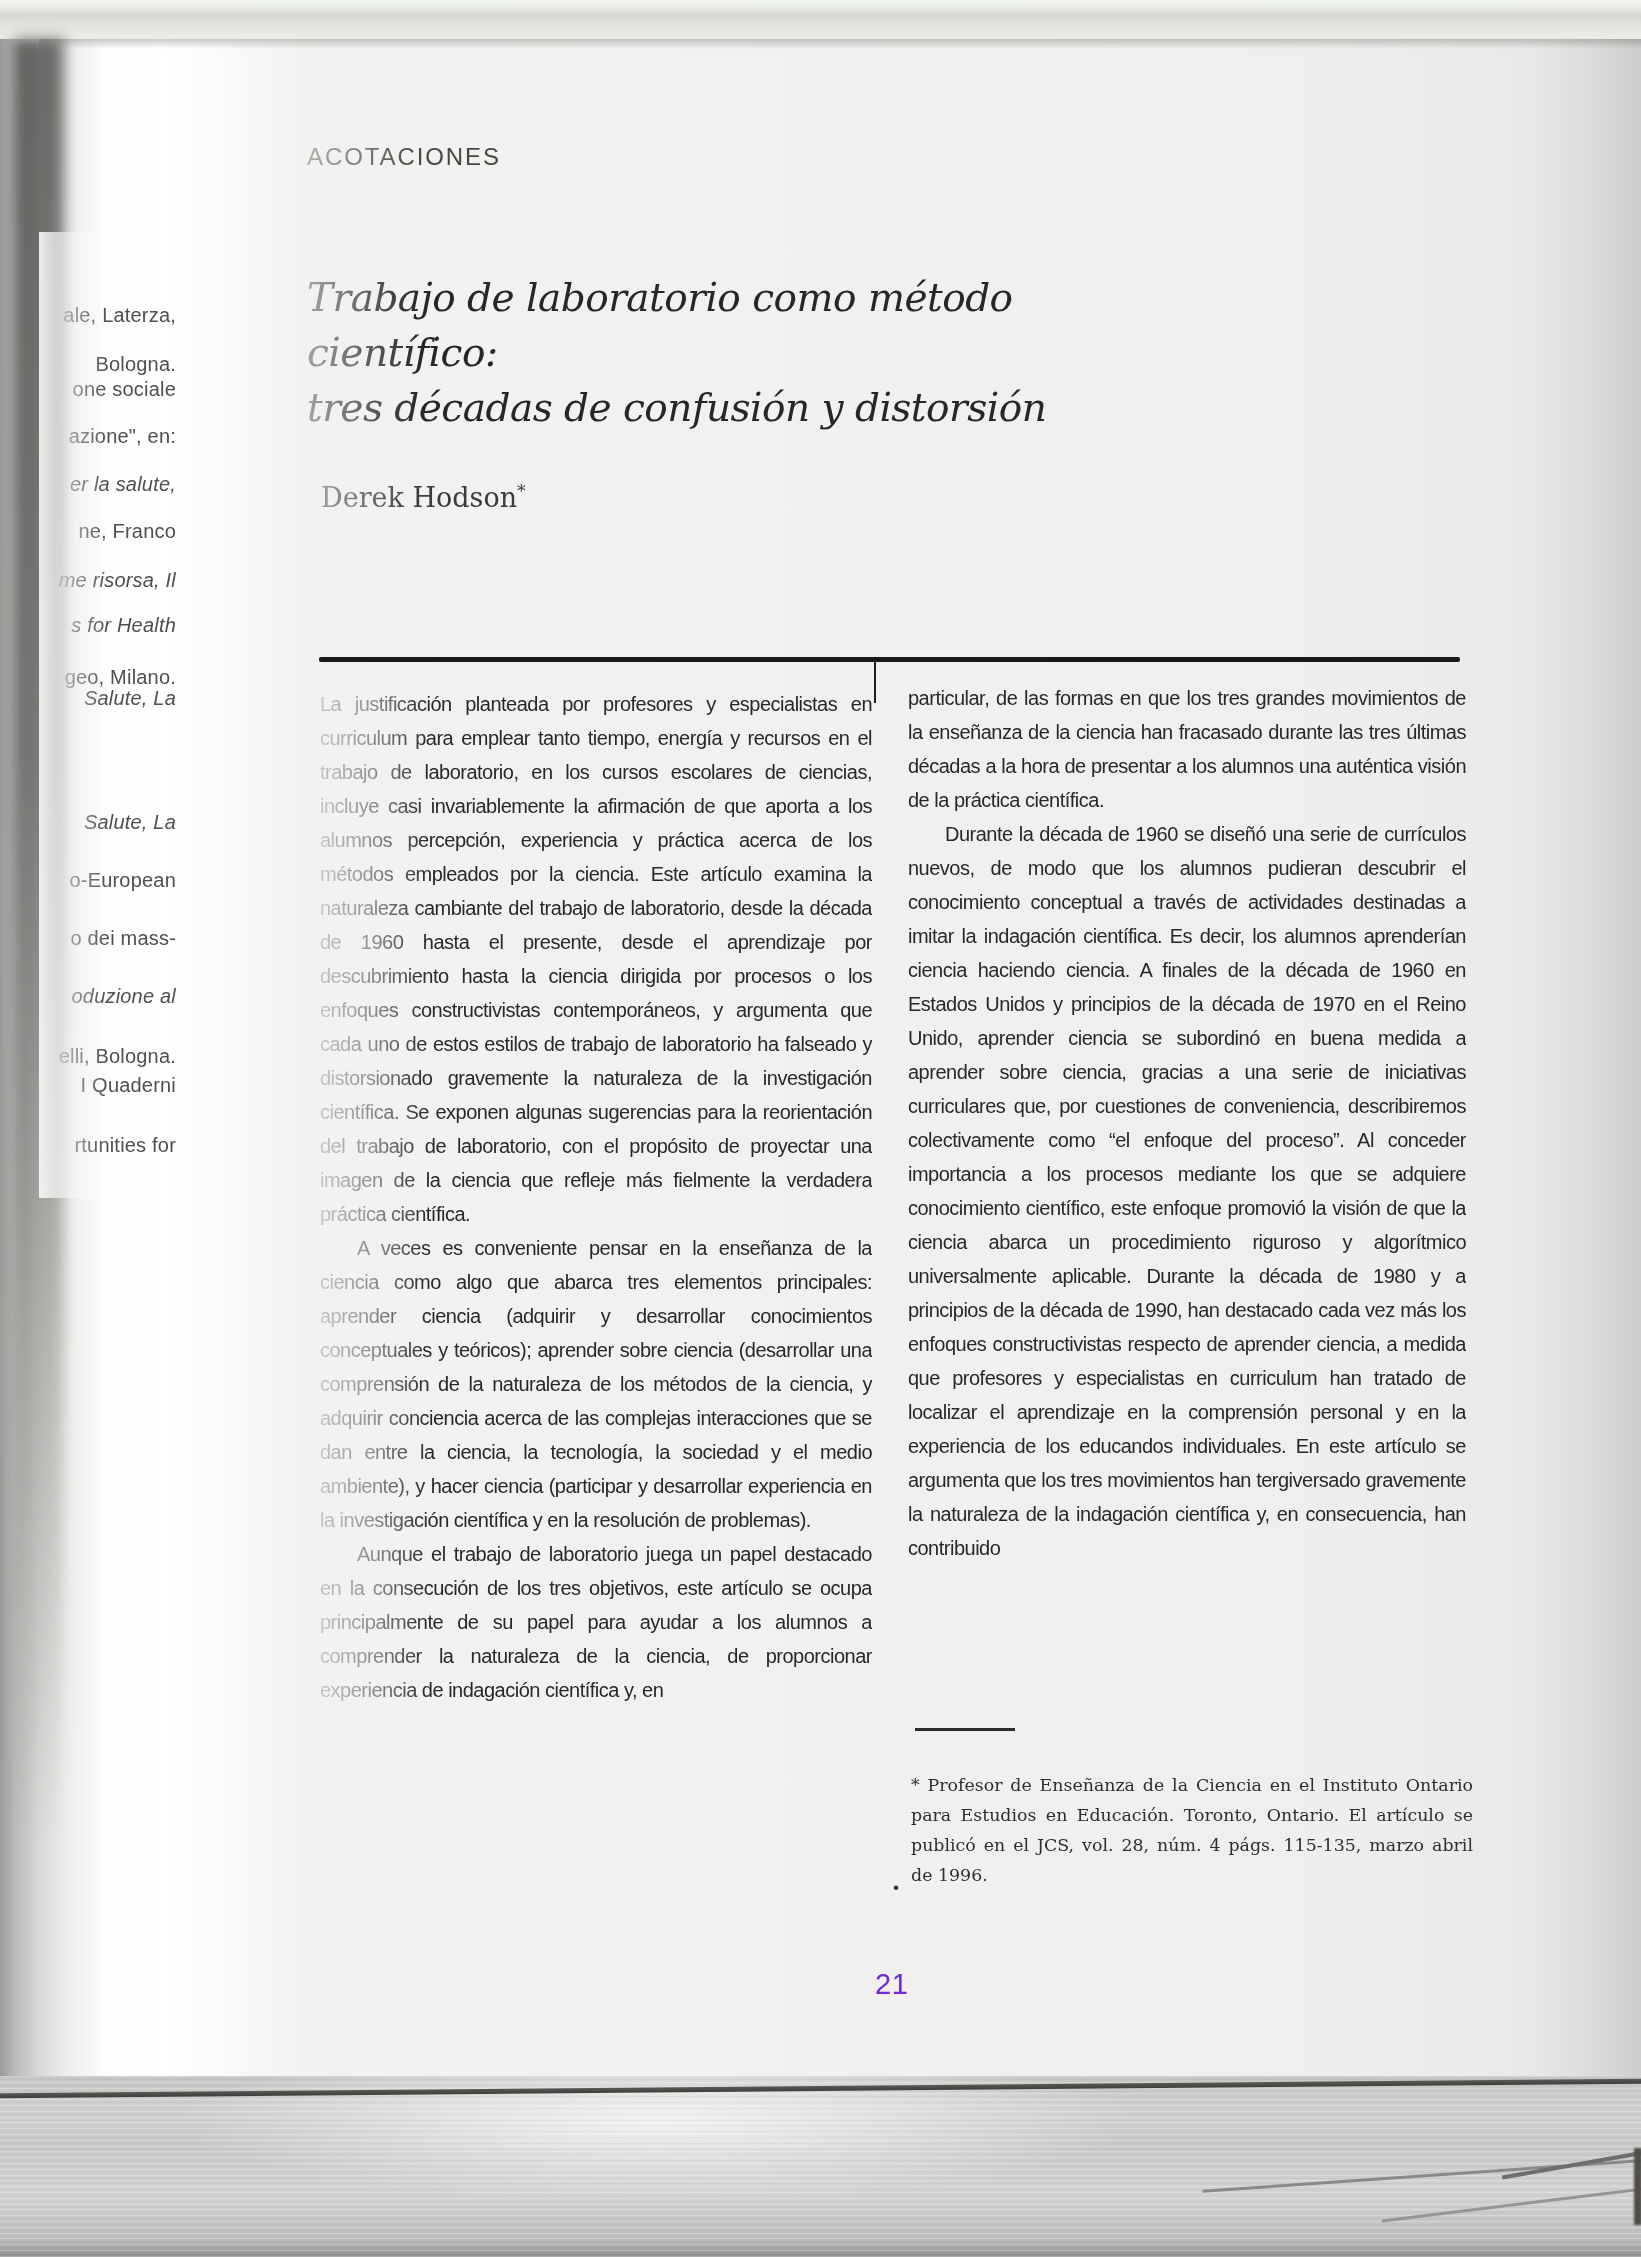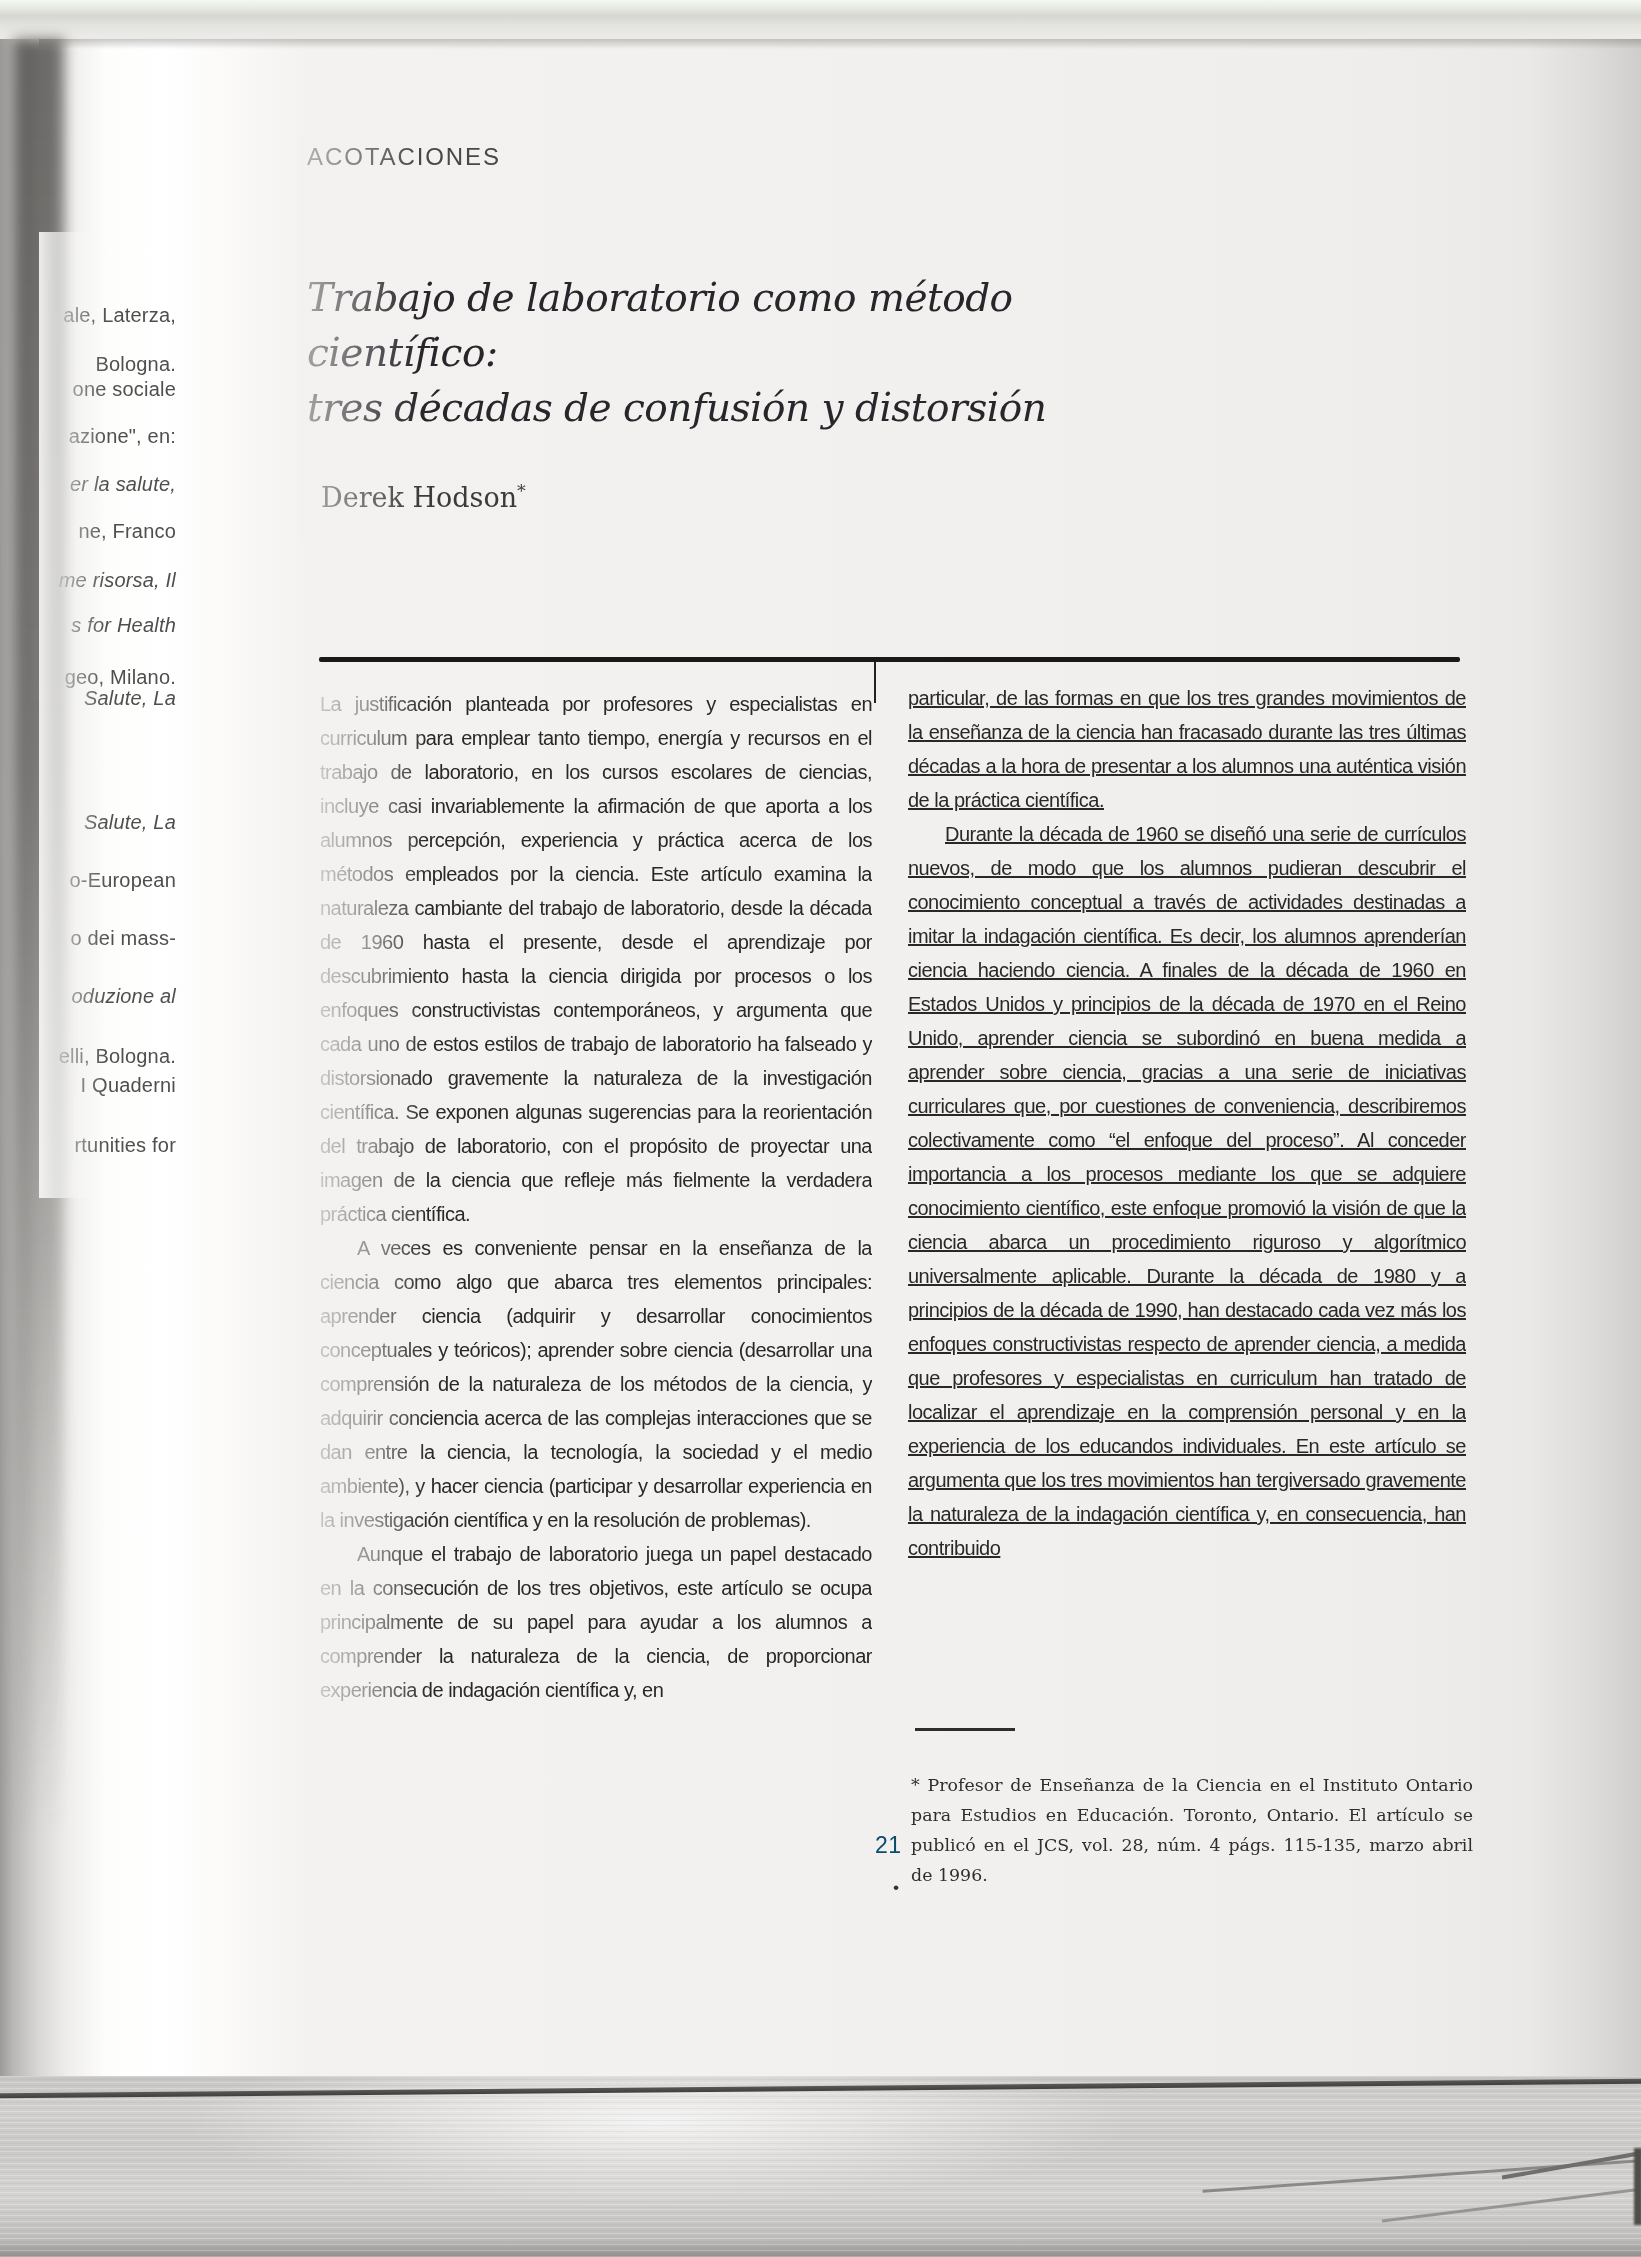--- a/index.html
+++ b/index.html
@@ -77,21 +77,21 @@
     font-size:20px;color:#4f4f4d;letter-spacing:0.2px;
   }
   .gutter-frags span.it{font-style:italic;}
   
   .col{
     position:absolute;
     font-size:20px;line-height:34px;letter-spacing:-0.5px;
     color:#282828;text-align:justify;overflow:hidden;
   }
   .col-left{left:320px;top:687px;width:552px;height:1236px;}
-  .col-right{left:908px;top:681px;width:558px;height:1025px;text-decoration:underline;}
+  .col-right{left:908px;top:681px;width:558px;height:1025px;}
   .col p{margin:0;}
   .col p.indent{text-indent:37px;}
   
   .fog-left-col{
     position:absolute;left:307px;top:676px;width:121px;height:1265px;
     background:linear-gradient(90deg,rgba(243,242,240,0.85),rgba(243,242,240,0.50) 55%,rgba(243,242,240,0));
     pointer-events:none;
   }
   .fog-title{
     position:absolute;left:299px;top:135px;width:121px;height:406px;
@@ -105,22 +105,22 @@
   }
   
   .foot-rule{position:absolute;left:915px;top:1728px;width:100px;height:2.9px;background:#2d2d2b;}
   .footnote{
     position:absolute;left:911px;top:1770px;width:562px;
     font-family:"DejaVu Serif",serif;font-size:17.4px;line-height:30px;
     color:#2e2e2c;text-align:justify;
   }
   .bullet{position:absolute;left:893px;top:1877px;font-size:17.4px;color:#333331;}
   .page-num{
-    position:absolute;left:875px;top:1832px;
-    font-size:23px;color:#0c4a6e;letter-spacing:0.5px;
+    position:absolute;left:875px;top:1968px;
+    font-size:29px;color:#6d28d9;letter-spacing:0.5px;
   }
 </style>
 </head>
 <body>
 
 <div class="top-strip"></div>
 
 <div class="page">
   <div class="gutter-shadow"></div>
 </div>

